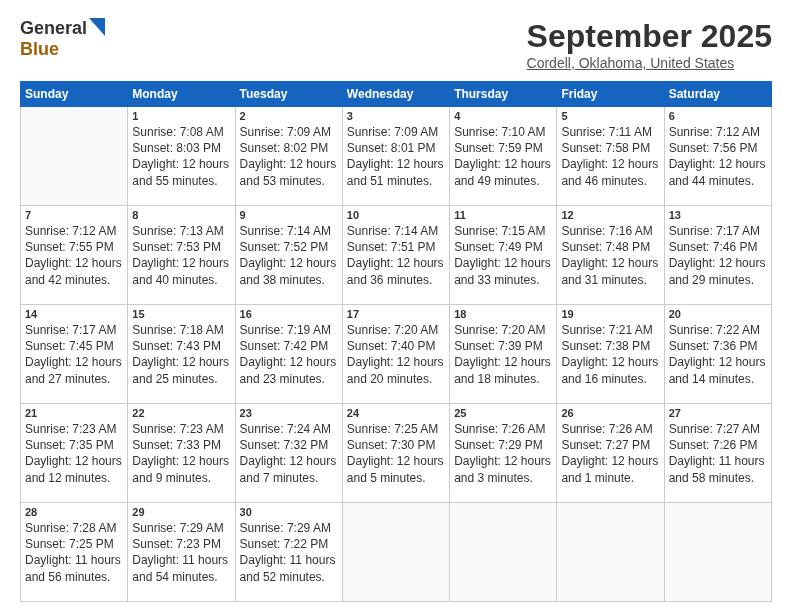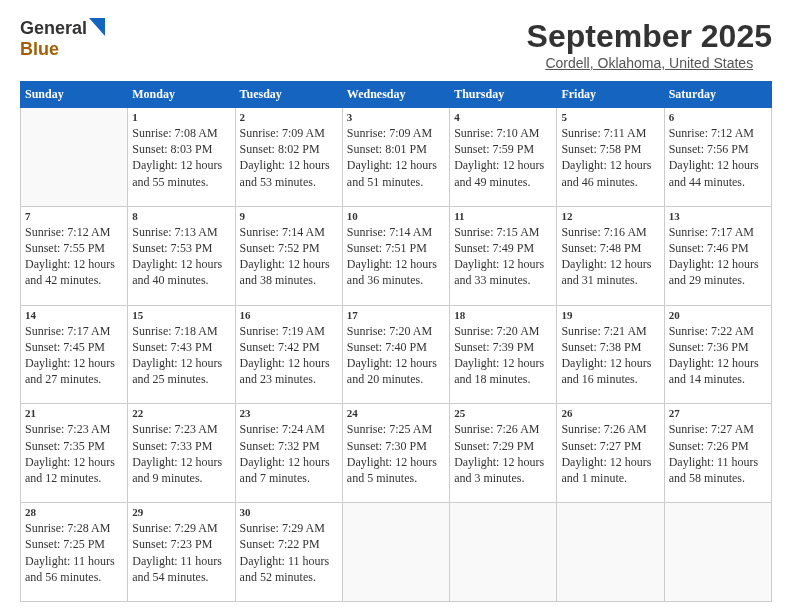--- a/index.html
+++ b/index.html
@@ -28,38 +28,37 @@
       align-items: center;
     }
     .logo-text {
       font-size: 18px;
       font-weight: bold;
       line-height: 1.1;
     }
     .logo-general { color: #333; }
     .logo-blue { color: #a16207; }
     .title-block {
-      text-align: center;
+      text-align: left;
     }
     .month-title {
       font-size: 32px;
       font-weight: bold;
       color: #333;
     }
     .location {
       font-size: 14px;
       color: #555;
       text-decoration: underline;
     }
     .calendar {
       width: 100%;
       border-collapse: collapse;
       flex: 1;
       font-size: 9.5px;
-      font-family: Liberation Serif, serif;
     }
     .calendar thead tr th {
       background: #1565c0;
       color: #fff;
       padding: 5px 4px;
       text-align: left;
       font-size: 12px;
       font-weight: bold;
       border: 1px solid #1565c0;
     }

